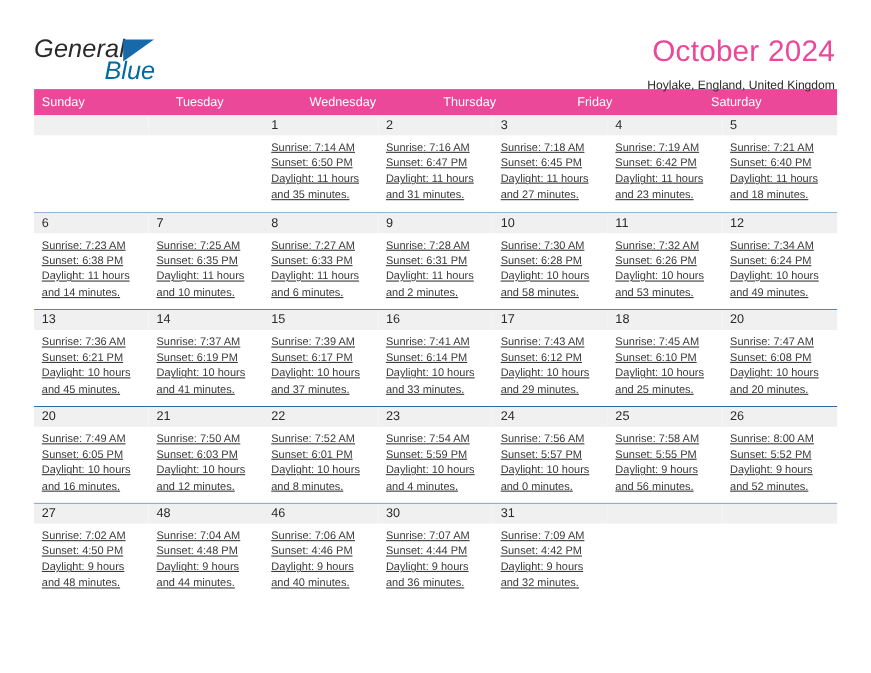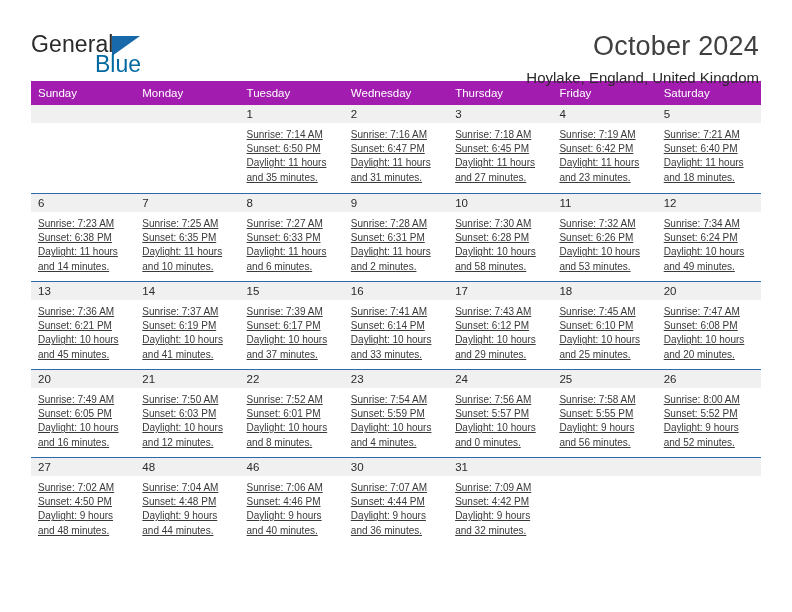--- a/index.html
+++ b/index.html
@@ -26,20 +26,21 @@
     justify-content: space-between;
     align-items: flex-start;
     padding-top: 30px;
     height: 72px;
   }
 
   .brand {
     position: relative;
     width: 200px;
     padding-top: 2px;
+    font-style: italic;
   }
   .brand-row1 {
     font-size: 23px;
     color: #2a2a2a;
     letter-spacing: 0.1px;
     line-height: 25px;
     display: inline-block;
   }
   .brand-tri {
     display: inline-block;
@@ -58,40 +59,40 @@
     margin-top: -4px;
   }
 
   .titles {
     text-align: right;
     padding-right: 2px;
   }
   .cal-title {
     font-size: 27px;
     font-weight: normal;
-    color: #404040;
+    color: #ec4899;
     line-height: 32px;
     letter-spacing: 0.2px;
   }
   .cal-subtitle {
-    font-size: 15px;
+    font-size: 11px;
     color: #2a2a2a;
     line-height: 20px;
     margin-top: 6px;
   }
 
   
   .calendar {
     width: 730px;
     margin-top: 9px;
   }
 
   .dow-row {
     display: flex;
-    background: #a21caf;
+    background: #ec4899;
   }
   .dow-cell {
     flex: 1 1 0;
     color: #ffffff;
     font-size: 11.5px;
     padding: 5px 0 5px 7px;
     line-height: 14px;
   }
 
   .week-row {
@@ -142,21 +143,20 @@
     <div class="titles">
       <div class="cal-title">October 2024</div>
       <div class="cal-subtitle">Hoylake, England, United Kingdom</div>
     </div>
 
   </div>
 
   <div class="calendar">
     <div class="dow-row">
         <div class="dow-cell">Sunday</div>
-        <div class="dow-cell">Monday</div>
         <div class="dow-cell">Tuesday</div>
         <div class="dow-cell">Wednesday</div>
         <div class="dow-cell">Thursday</div>
         <div class="dow-cell">Friday</div>
         <div class="dow-cell">Saturday</div>
       </div>
     <div id="weeks-container">
         <div class="week-row">
           <div class="day-cell empty">
             <div class="day-number-band"></div>

